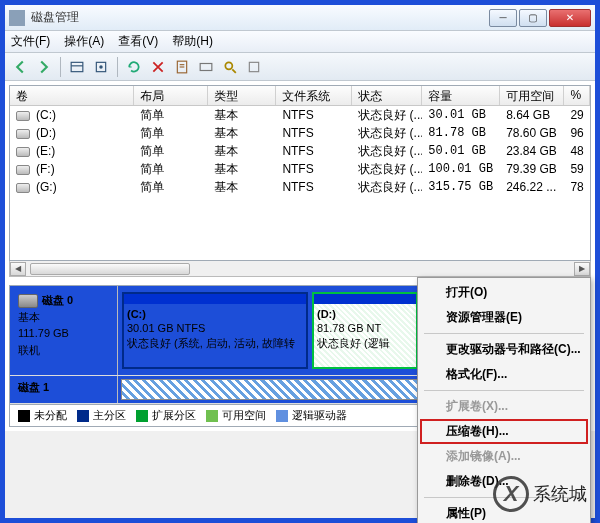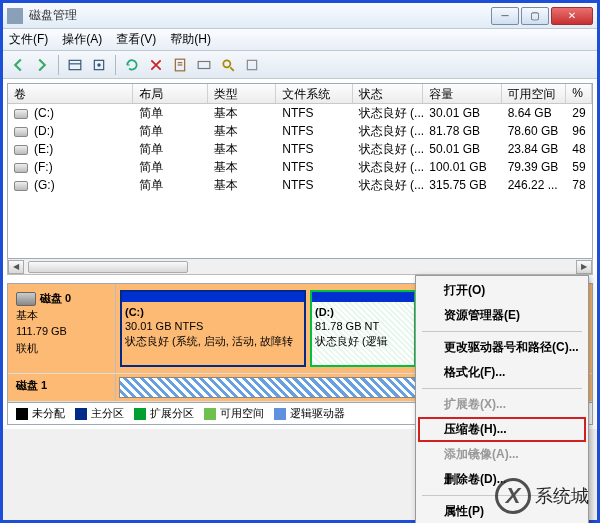--- a/index.html
+++ b/index.html
@@ -1,18 +1,18 @@
 <!DOCTYPE html>
 <html><head>
 <meta charset="utf-8">
 <style>
 * { box-sizing: border-box; margin: 0; padding: 0; }
 body { font-family: "Microsoft YaHei", "SimSun", sans-serif; font-size: 12px; background: #fff; width: 600px; height: 523px; overflow: hidden; position: relative; }
 
-.window { width: 600px; height: 523px; border: 3px solid #1d4ed8; background: #f0f0f0; position: relative; }
+.window { width: 600px; height: 523px; border: 5px solid #1d4ed8; background: #f0f0f0; position: relative; }
 
 .titlebar { height: 26px; background: linear-gradient(#f8fbff, #e1ecf7); display: flex; align-items: center; padding: 0 4px; border-bottom: 1px solid #c0c8d0; }
 .titlebar .appicon { width: 16px; height: 16px; background: #8aa0b8; margin-right: 6px; }
 .titlebar .title { flex: 1; color: #333; }
 .winbtns { display: flex; gap: 2px; }
 .winbtn { width: 28px; height: 18px; border: 1px solid #7a8aa0; background: linear-gradient(#f5f9ff,#d0dff0); border-radius: 2px; display:flex; align-items:center; justify-content:center; font-size:10px; color:#333;}
 .winbtn.close { background: linear-gradient(#e97070,#c83030); color:#fff; width:42px; border-color:#a03030;}
 
 .menubar { height: 22px; background: linear-gradient(#fafcff,#e8eef6); display:flex; align-items:center; padding:0 6px; gap:14px; border-bottom:1px solid #c0c8d0; }
 .menubar span { cursor: default; }
@@ -22,29 +22,29 @@
 .tsep { width:1px; height:20px; background:#b0b8c0; margin:0 3px; }
 .tbtn svg { width:14px; height:14px; }
 
 .content { padding: 4px; background:#fff; }
 
 .listview { border:1px solid #a0aab5; background:#fff; height:176px; overflow:auto; }
 .lvhead { display:flex; background:linear-gradient(#fdfdfd,#ececec); border-bottom:1px solid #c8c8c8; font-weight:normal; height:20px; }
 .lvhead .col { border-right:1px solid #d0d0d0; padding:2px 6px; white-space:nowrap; overflow:hidden; }
 .lvrow { display:flex; height:18px; align-items:center; }
 .lvrow .col { padding:1px 6px; white-space:nowrap; overflow:hidden; }
-.col-vol{width:128px;} .col-layout{width:76px;} .col-type{width:70px;} .col-fs{width:78px;} .col-status{width:72px;} .col-cap{width:80px;} .col-free{width:66px;} .col-pct{width:26px;}
+.col-vol{width:128px;} .col-layout{width:76px;} .col-type{width:70px;} .col-fs{width:78px;} .col-status{width:72px;} .col-cap{width:80px;font-family:Liberation Mono, monospace;} .col-free{width:66px;} .col-pct{width:26px;}
 .driveico{display:inline-block;width:14px;height:10px;background:linear-gradient(#eee,#bbb);border:1px solid #888;border-radius:2px;margin-right:6px;vertical-align:middle;}
 
 .hscroll { height:16px; border:1px solid #bbb; border-top:none; background:#f0f0f0; position:relative; display:flex; align-items:center; }
 .hscroll .thumb { position:absolute; left:20px; width:160px; height:12px; background:linear-gradient(#fafafa,#d8d8d8); border:1px solid #aaa; border-radius:2px; }
 .hscroll .arrow { width:16px; height:14px; background:linear-gradient(#fafafa,#d8d8d8); border:1px solid #aaa; display:flex;align-items:center;justify-content:center;font-size:8px;color:#555;}
 .hscroll .arrow.right{margin-left:auto;}
 
-.diskpanel { margin-top:8px; border:1px solid #a0aab5; background:#fdba74; height:120px; overflow:hidden; position:relative; }
+.diskpanel { margin-top:8px; border:1px solid #a0aab5; background:#1d4ed8; height:120px; overflow:hidden; position:relative; }
 .diskrow { display:flex; height:90px; border-bottom:1px solid #ddd; }
 .diskinfo { width:108px; border-right:1px solid #bbb; padding:6px 8px; font-size:11px; line-height:1.5; }
 .diskinfo .diskico{display:inline-block;width:20px;height:14px;background:linear-gradient(#ccc,#888);border:1px solid #666;border-radius:2px;margin-right:4px;vertical-align:middle;}
 .partarea { flex:1; display:flex; padding:6px 4px; gap:0; }
 .partbox { border:2px solid #002a8a; padding:3px; margin-right:4px; display:flex; flex-direction:column; }
 .partbox.primary { border-color:#002a8a; }
 .partbox .topbar{height:10px;background:#0030d0;margin:-3px -3px 3px -3px;}
 .partbox.ext { border-color:#00a030; }
 .partbox.ext .topbar{background:#0030d0;}
 .partbox.selected { outline: 2px solid #00c040; outline-offset:-2px; background:repeating-linear-gradient(45deg,#fff,#fff 2px,#e8f8ec 2px,#e8f8ec 4px); }

